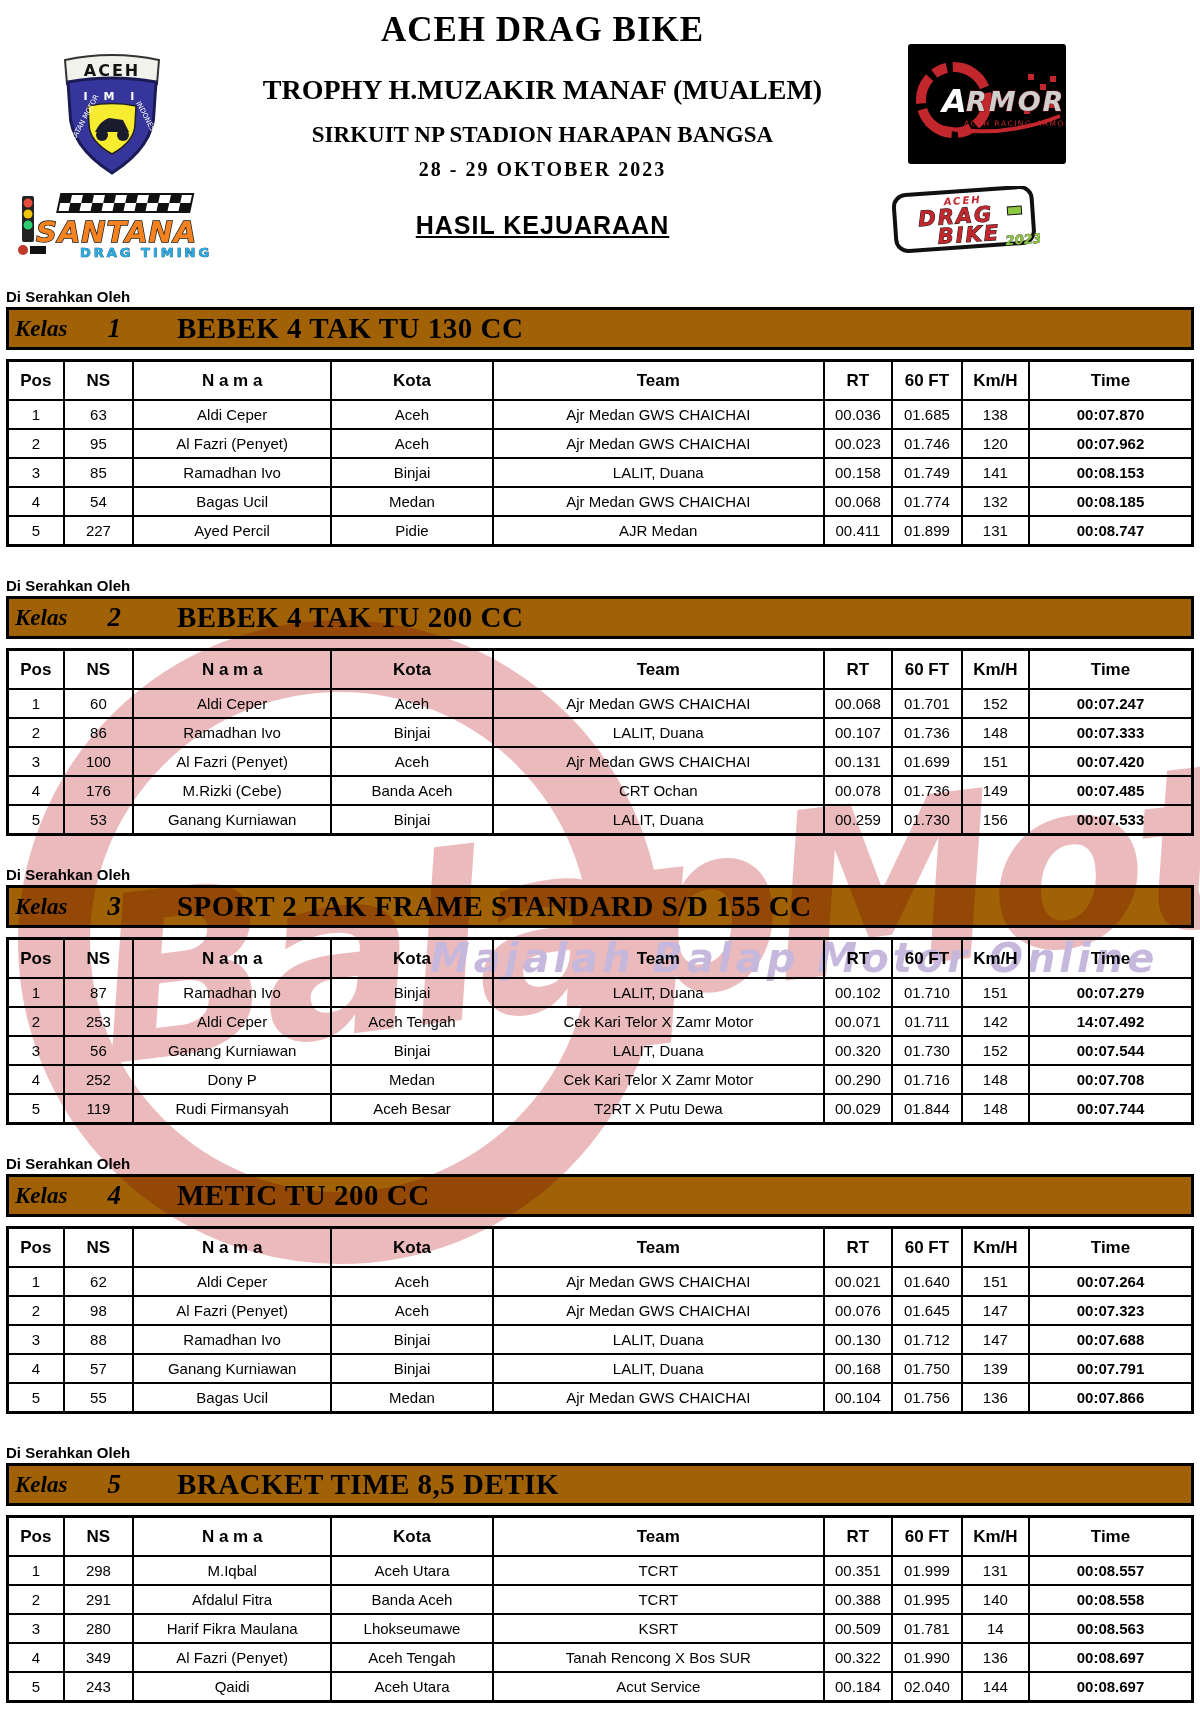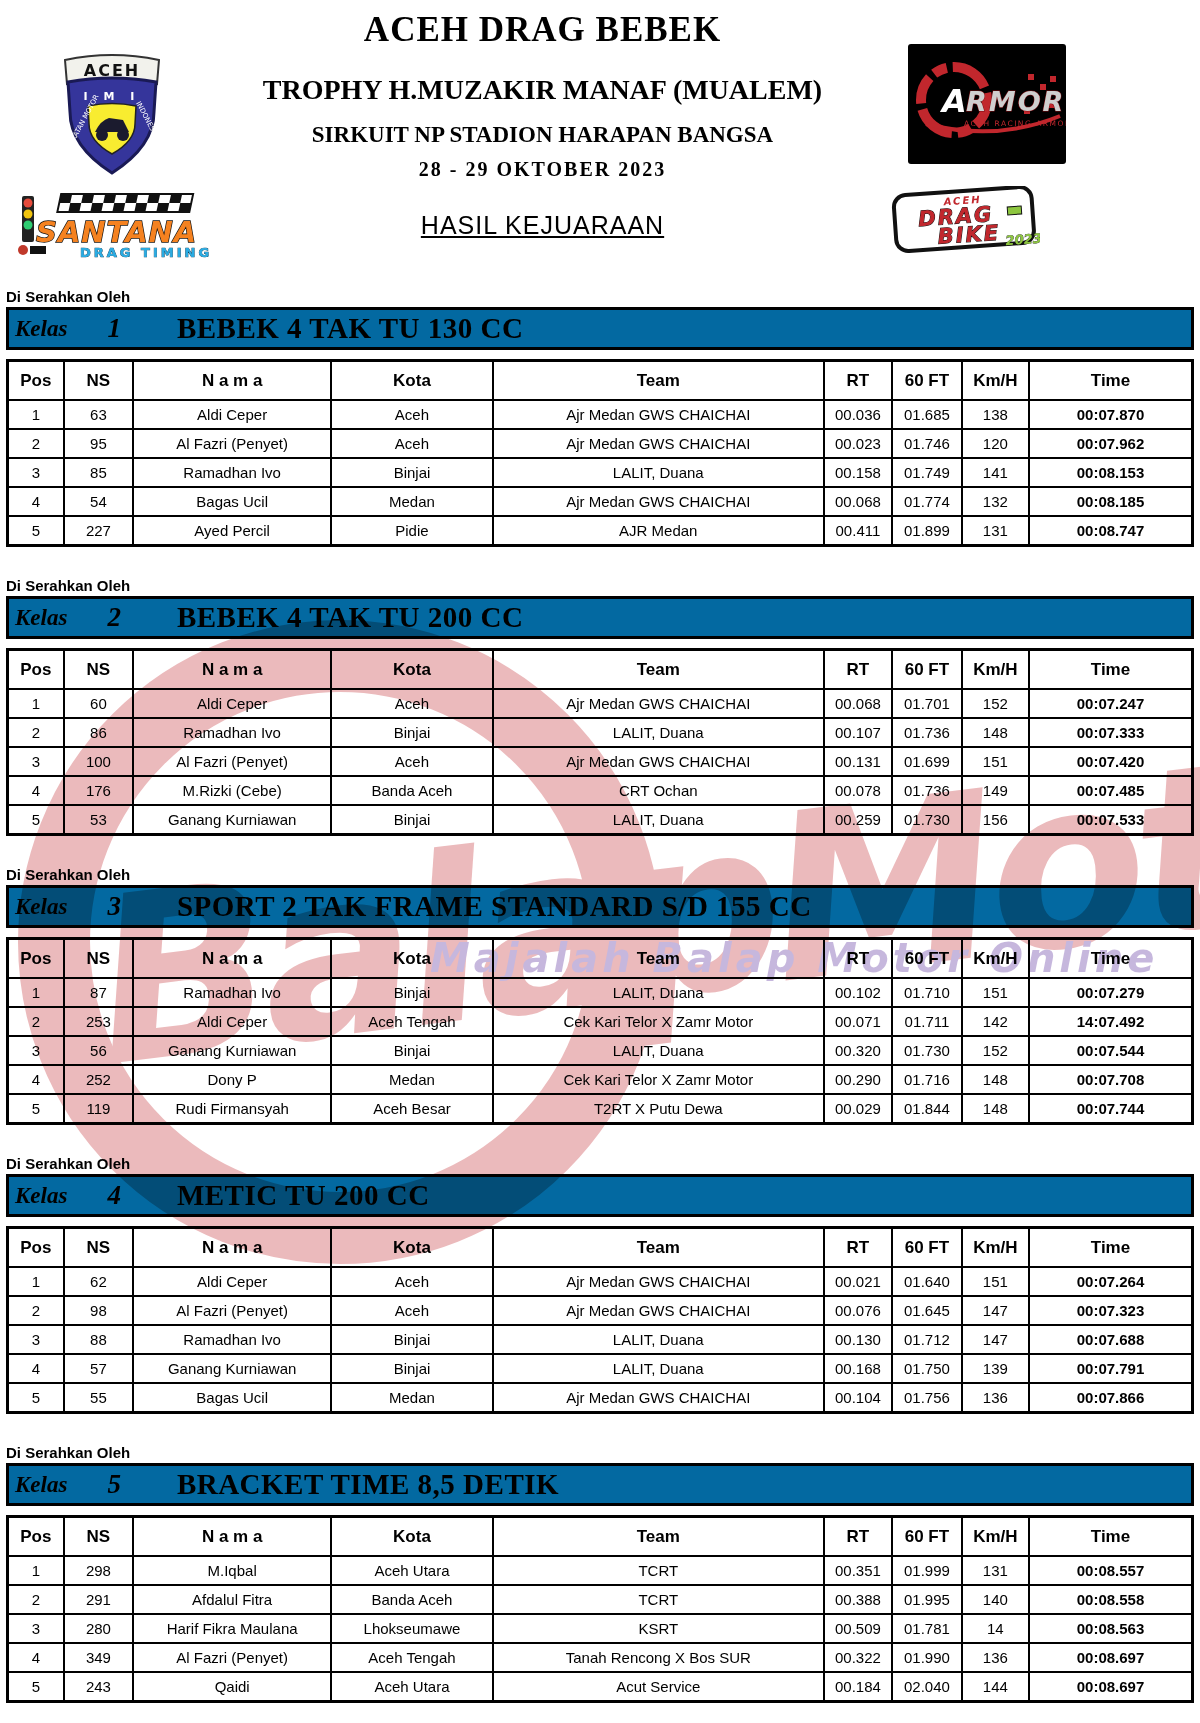--- a/index.html
+++ b/index.html
@@ -7,21 +7,21 @@
         font-family:"Liberation Sans",sans-serif;color:#000;margin:0 auto;}
 
   
   header{position:relative;height:288px;z-index:1;}
   .title-block{position:absolute;left:170px;top:10px;width:745px;text-align:center;
                font-family:"Liberation Serif",serif;}
   .main-title{font-size:35px;font-weight:bold;margin:0 0 24px 0;letter-spacing:1px;}
   .sub1{font-size:28px;font-weight:bold;margin-bottom:16px;}
   .sub2{font-size:23px;font-weight:bold;margin-bottom:10px;}
   .date-line{font-size:20px;font-weight:bold;letter-spacing:2px;}
-  .hasil{margin-top:30px;font-family:"Liberation Sans",sans-serif;font-size:25px;font-weight:normal;
+  .hasil{margin-top:30px;font-family:"Liberation Sans",sans-serif;font-size:25px;font-weight:bold;
          text-decoration:underline;letter-spacing:1px;}
   .imi-badge{position:absolute;left:57px;top:48px;width:110px;height:128px;}
   .santana-logo{position:absolute;left:16px;top:190px;width:218px;height:70px;}
   .armor-logo{position:absolute;left:908px;top:44px;width:158px;height:120px;background:#000;border-radius:3px;}
   .adb-logo{position:absolute;left:888px;top:186px;width:152px;height:68px;}
 
   
   .watermark{position:absolute;left:0;top:0;width:1200px;height:1723px;z-index:10;
              pointer-events:none;mix-blend-mode:multiply;opacity:.32;}
   .wm-ring{position:absolute;left:18px;top:620px;width:500px;height:500px;border:72px solid #c1272d;
@@ -30,21 +30,21 @@
           color:#c1272d;white-space:nowrap;transform:rotate(-7deg);letter-spacing:-10px;
           font-family:"DejaVu Sans",sans-serif;}
   .wm-tagline{position:absolute;left:430px;top:935px;font-size:40px;font-weight:bold;font-style:italic;
               color:#4c1d95;letter-spacing:4px;white-space:nowrap;
               font-family:"DejaVu Sans",sans-serif;}
 
   
   main{position:relative;padding:0 6px;z-index:1;}
   section.klass{margin-bottom:30px;}
   .presented{font-weight:bold;font-size:15px;margin-bottom:2px;}
-  .kelas-bar{height:43px;background:#0369a1;border:3px solid #000;box-sizing:border-box;
+  .kelas-bar{height:43px;background:#a16207;border:3px solid #000;box-sizing:border-box;
              display:flex;align-items:center;font-family:"Liberation Serif",serif;margin-bottom:9px;}
   .kelas-label{font-style:italic;font-weight:bold;font-size:23px;margin-left:6px;}
   .kelas-num{font-style:italic;font-weight:bold;font-size:27px;margin-left:40px;}
   .kelas-title{font-weight:bold;font-size:29px;margin-left:56px;letter-spacing:.5px;white-space:nowrap;}
 
   table.results{width:100%;border-collapse:collapse;table-layout:fixed;background:transparent;}
   table.results{border:3px solid #000;}
   table.results th,table.results td{border:2px solid #000;text-align:center;overflow:hidden;white-space:nowrap;}
   table.results th{height:37px;font-size:17px;font-weight:bold;padding:0;}
   table.results td{height:27px;font-size:15px;padding:0 2px;}
@@ -110,21 +110,21 @@
               <rect x="167" y="13" width="11" height="9"></rect>
           </g>
           <rect x="46" y="4" width="132" height="18" fill="none" stroke="#111" stroke-width="2"></rect>
         </g>
         <text x="20" y="52" font-size="29" font-weight="bold" font-style="italic" fill="#f58220" stroke="#111" stroke-width="1.4" paint-order="stroke" letter-spacing="1">SANTANA</text>
         <text x="64" y="67" font-size="13" font-weight="bold" fill="#29abe2" stroke="#0a3a55" stroke-width=".7" paint-order="stroke" letter-spacing="3">DRAG TIMING</text>
       </svg>
     </div>
 
     <div class="title-block">
-      <div class="main-title">ACEH DRAG BEBEK</div>
+      <div class="main-title">ACEH DRAG BIKE</div>
       <div class="sub1">TROPHY H.MUZAKIR MANAF (MUALEM)</div>
       <div class="sub2">SIRKUIT NP STADION HARAPAN BANGSA</div>
       <div class="date-line">28 - 29  OKTOBER  2023</div>
       <div class="hasil">HASIL KEJUARAAN</div>
     </div>
 
     <div class="armor-logo">
       <svg width="158" height="120" viewBox="0 0 158 120">
         <circle cx="46" cy="56" r="33" fill="none" stroke="#c1272d" stroke-width="10" stroke-dasharray="28 6 14 6 40 6"></circle>
         <path d="M18 80 Q88 98 152 72" stroke="#c1272d" stroke-width="4" fill="none"></path>

